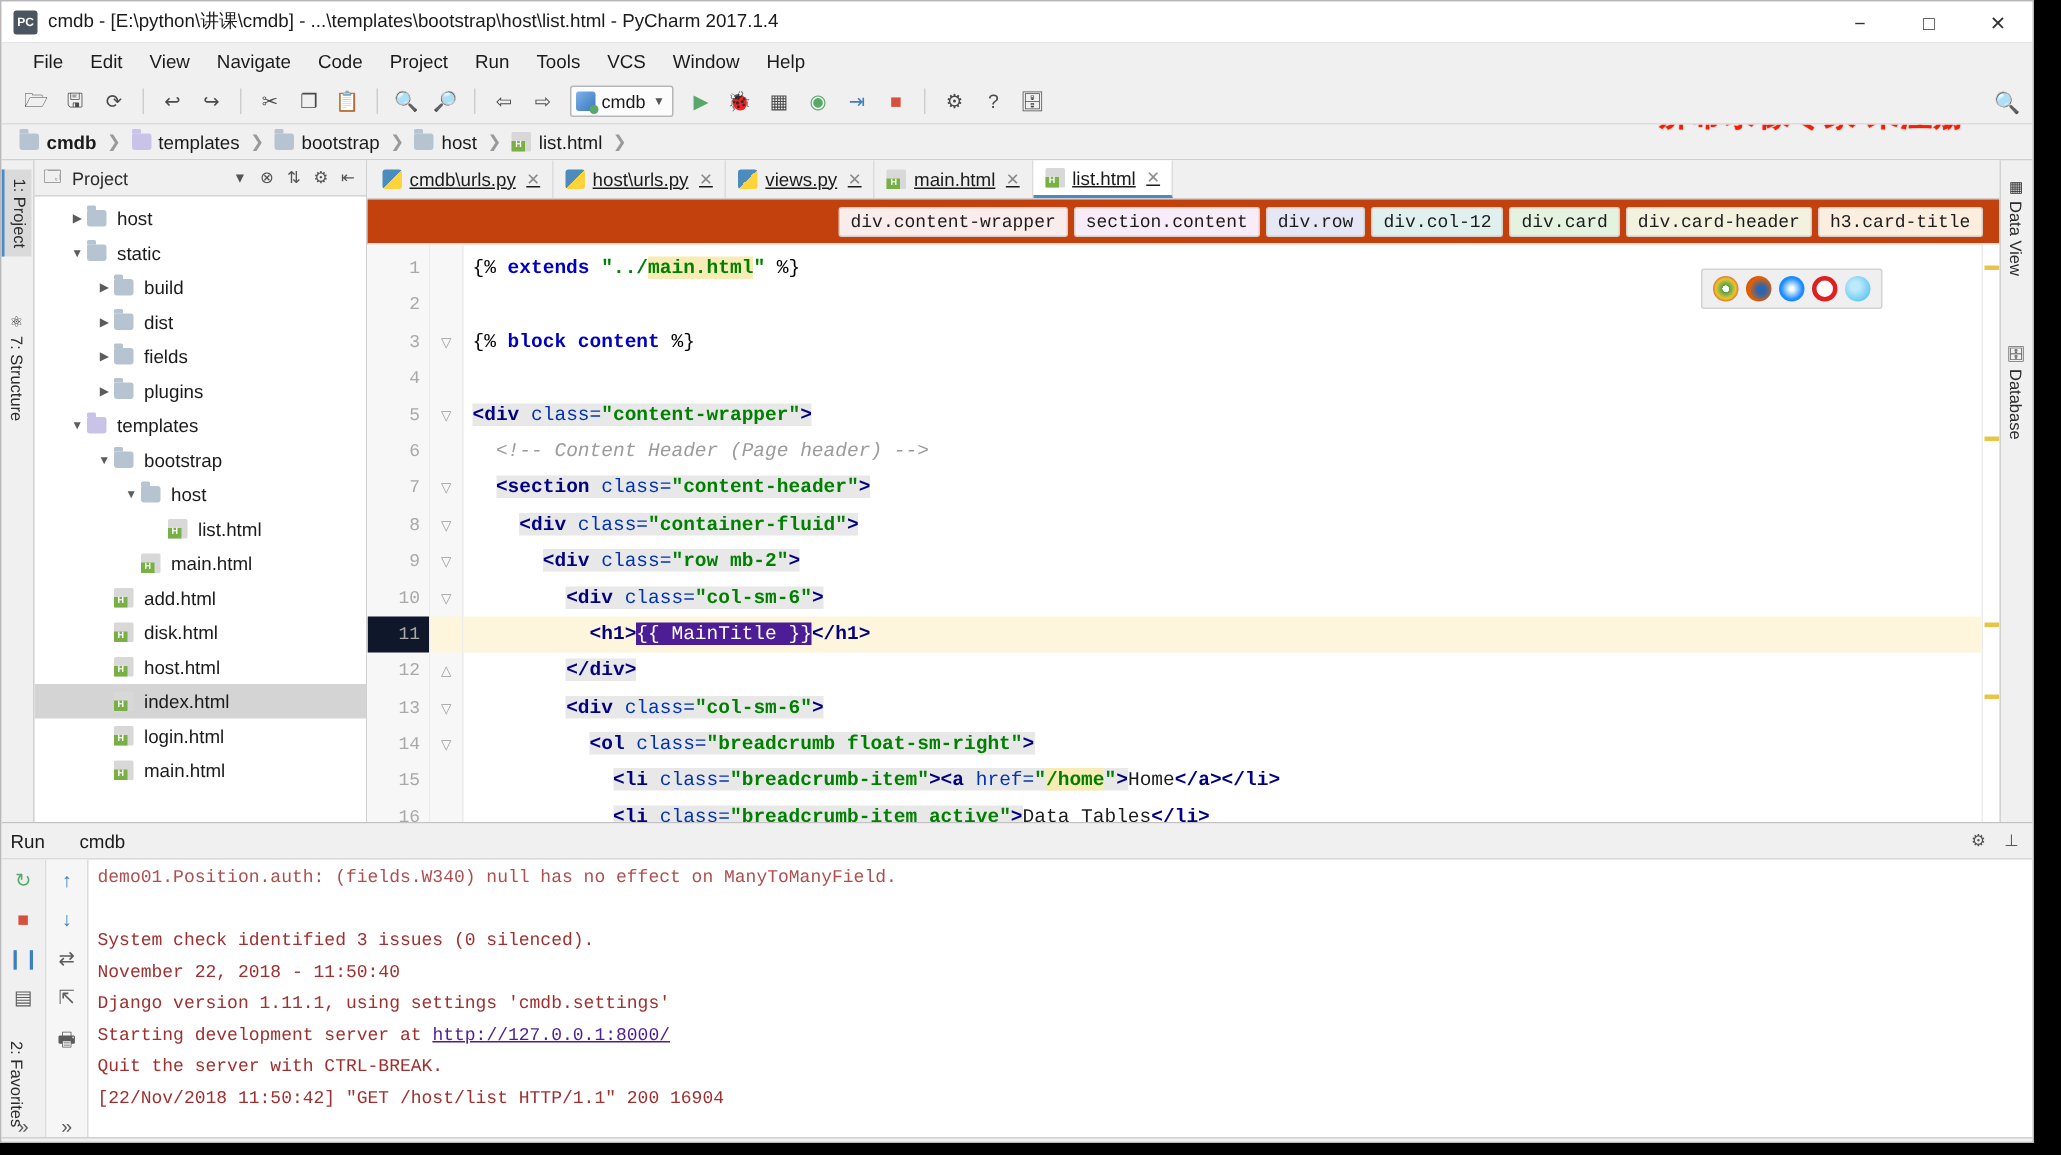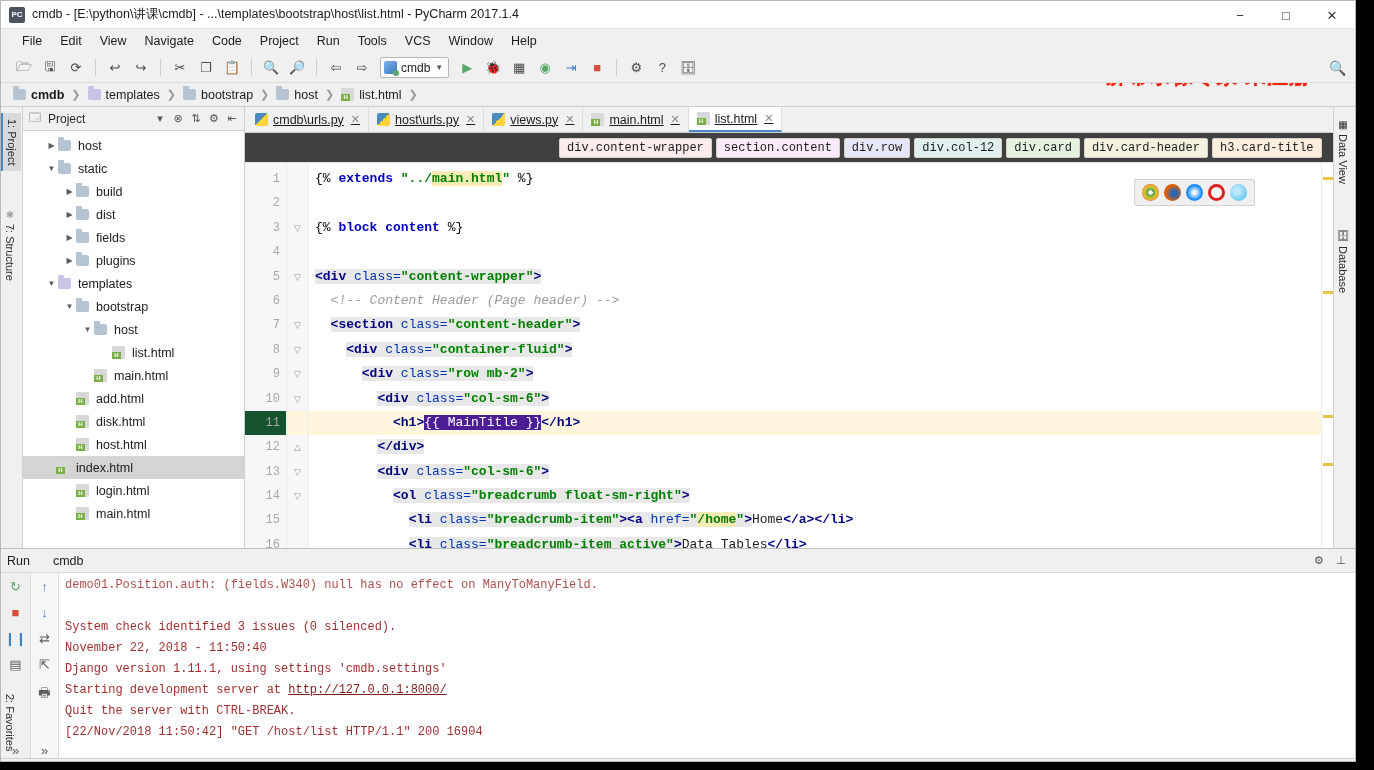--- a/index.html
+++ b/index.html
@@ -321,21 +321,21 @@
     background: #ffffff;
     border-bottom: 2px solid #4a88c7;
   }
   .etab .x {
     font-size: 11px;
     color: #8a8a8a;
     margin-left: 2px;
   }
   .html-crumbs {
     height: 30px;
-    background: #404040;
+    background: #c2410c;
     display: flex;
     align-items: center;
     gap: 4px;
     padding-left: 314px;
     border-bottom: 1px solid #e4e4e4;
   }
   .hc {
     font-family: "Liberation Mono", monospace;
     font-size: 12px;
     color: #1b1b1b;
@@ -494,21 +494,21 @@
     font-family: "Liberation Mono", monospace;
     font-size: 12px;
     overflow: hidden;
   }
   .conline {
     height: 21px;
     line-height: 21px;
     color: #a03030;
     white-space: pre;
   }
-  .conline a { color: #7f1d1d; }
+  .conline a { color: #4c1d95; }
   .conline.first { opacity: .85; }
 
   .statusbar {
     height: 22px;
     background: #f0f0f0;
     border-top: 1px solid #d0d0d0;
     display: flex;
     align-items: center;
     padding-left: 4px;
     position: relative;
@@ -715,21 +715,21 @@
             <div class="trow" style="padding-left: 40px;">
               <span class="tarrow"></span>
               <span class="ico-html"></span>
               <span class="tlabel">disk.html</span>
             </div>
             <div class="trow" style="padding-left: 40px;">
               <span class="tarrow"></span>
               <span class="ico-html"></span>
               <span class="tlabel">host.html</span>
             </div>
-            <div class="trow selected" style="padding-left: 20px;">
+            <div class="trow selected" style="padding-left: 40px;">
               <span class="tarrow"></span>
               <span class="ico-html"></span>
               <span class="tlabel">index.html</span>
             </div>
             <div class="trow" style="padding-left: 40px;">
               <span class="tarrow"></span>
               <span class="ico-html"></span>
               <span class="tlabel">login.html</span>
             </div>
             <div class="trow" style="padding-left: 40px;">
@@ -785,21 +785,21 @@
               <div class="gline">1</div>
               <div class="gline">2</div>
               <div class="gline">3</div>
               <div class="gline">4</div>
               <div class="gline">5</div>
               <div class="gline">6</div>
               <div class="gline">7</div>
               <div class="gline">8</div>
               <div class="gline">9</div>
               <div class="gline">10</div>
-              <div class="gline" style="background: #14532d;">11</div>
+              <div class="gline" style="background: #0f172a;">11</div>
               <div class="gline">12</div>
               <div class="gline">13</div>
               <div class="gline">14</div>
               <div class="gline">15</div>
               <div class="gline">16</div>
             </div>
         <div class="foldcol" id="foldcol">
               <div class="fline"></div>
               <div class="fline"></div>
               <div class="fline">▽</div>

